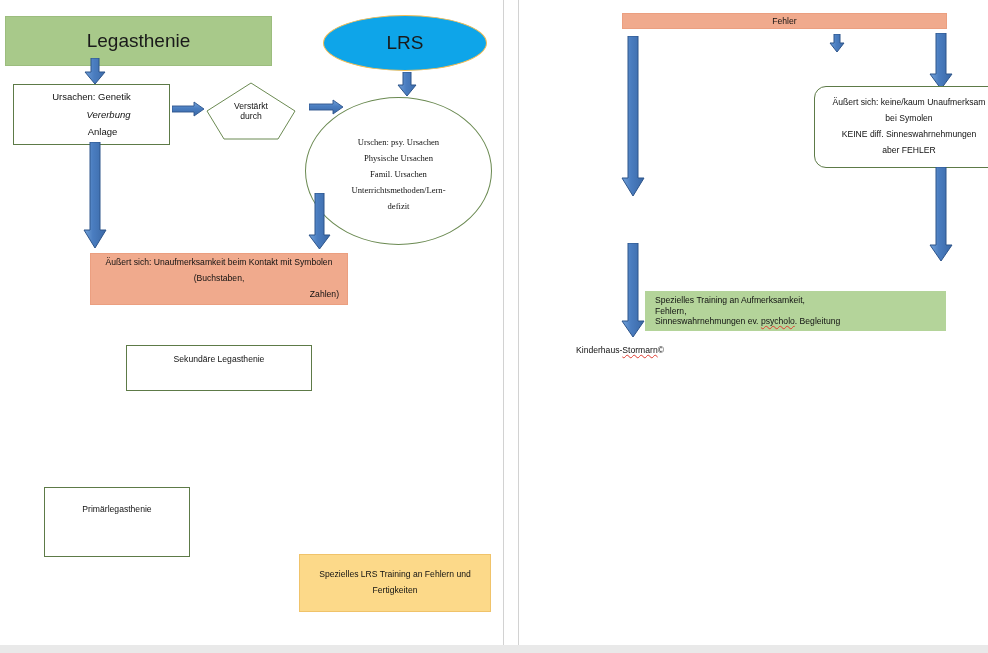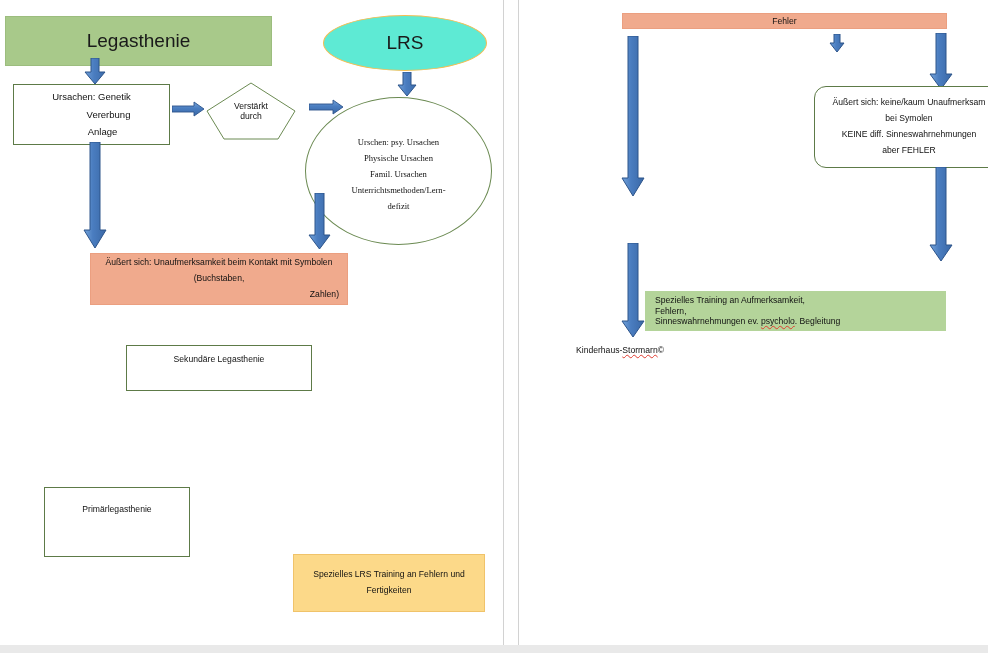--- a/index.html
+++ b/index.html
@@ -26,21 +26,21 @@
   .lines > div{line-height:1.85;}
 
   
   .box-green-fill{background:#a8c98a;border:1px solid #9cbd7e;}
   .box-outline{background:#ffffff;border:1px solid #5d7a47;}
   .box-salmon{background:#f0aa8d;border:1px solid #eb9f80;}
   .box-amber{background:#fcd989;border:1px solid #f0c36a;}
   .box-lightgreen{background:#b4d49a;border:none;}
   .rounded{border-radius:12px;}
 
-  .ellipse-amber{background:#5eead4;border:1px solid #f6bd52;border-radius:50%;}
+  .ellipse-amber{background:#0ea5e9;border:1px solid #f6bd52;border-radius:50%;}
   .ellipse-outline{background:#ffffff;border:1px solid #6b8a52;border-radius:50%;}
 
   .pentagon{position:absolute;}
   .pentagon svg{position:absolute;inset:0;}
   .pentagon .ptext{position:absolute;inset:0;display:flex;flex-direction:column;
                    align-items:center;justify-content:center;}
 
   
   .title-lg{font-size:19px;color:#1a1a1a;}
   .t10{font-size:9.5px;}
@@ -83,21 +83,21 @@
           <stop offset="100%" stop-color="#3d6cab"></stop>
         </linearGradient>
       </defs>
       <polygon points="10,0 18,0 18,14 24,14 14,26 4,14 10,14" fill="url(#ga1)" stroke="#2d548a" stroke-width="1"></polygon>
     </svg>
   </div>
 
   <div class="node box-outline" style="left:13px;top:84px;width:157px;height:61px;">
     <div class="lines t10">
       <div>Ursachen: Genetik</div>
-      <div style="padding-left:34px;">Vererbung</div>
+      <div style="padding-left:34px;font-style:italic;">Vererbung</div>
       <div style="padding-left:22px;">Anlage</div>
     </div>
   </div>
 
   <div class="v-arrow" style="left:82px;top:142px;">
     <svg width="26" height="108" viewBox="0 0 26 108">
       <defs>
         <linearGradient id="ga2" x1="0" y1="0" x2="1" y2="0">
           <stop offset="0%" stop-color="#74a3da"></stop>
             <stop offset="40%" stop-color="#4a7dc0"></stop>
@@ -171,21 +171,21 @@
   </div>
 
   <div class="node box-outline" style="left:126px;top:345px;width:186px;height:46px;">
     <span class="t9" style="position:relative;top:-9px;">Sekundäre Legasthenie</span>
   </div>
 
   <div class="node box-outline" style="left:44px;top:487px;width:146px;height:70px;">
     <span class="t9" style="position:relative;top:-13px;">Primärlegasthenie</span>
   </div>
 
-  <div class="node box-amber" style="left:293px;top:554px;width:192px;height:58px;">
+  <div class="node box-amber" style="left:299px;top:554px;width:192px;height:58px;">
     <div class="lines t9">
       <div>Spezielles LRS Training an Fehlern und</div>
       <div>Fertigkeiten</div>
     </div>
   </div>
 
   <div class="node box-salmon" style="left:622px;top:13px;width:325px;height:16px;">
     <span class="t9">Fehler</span>
   </div>
 

